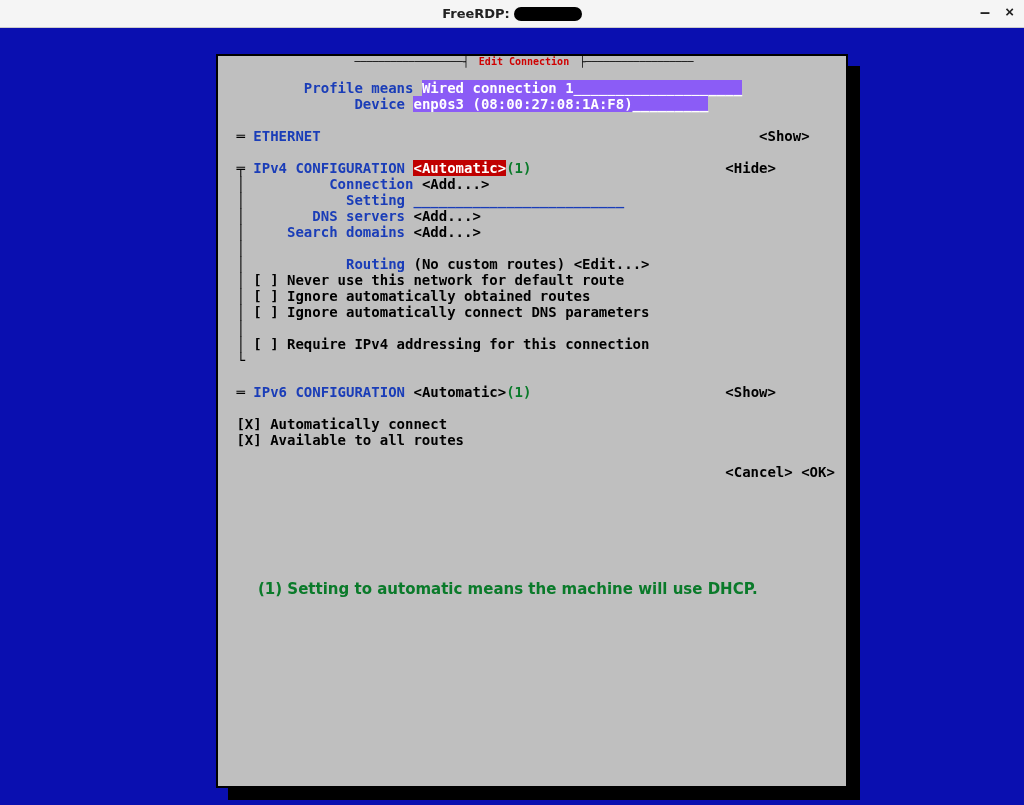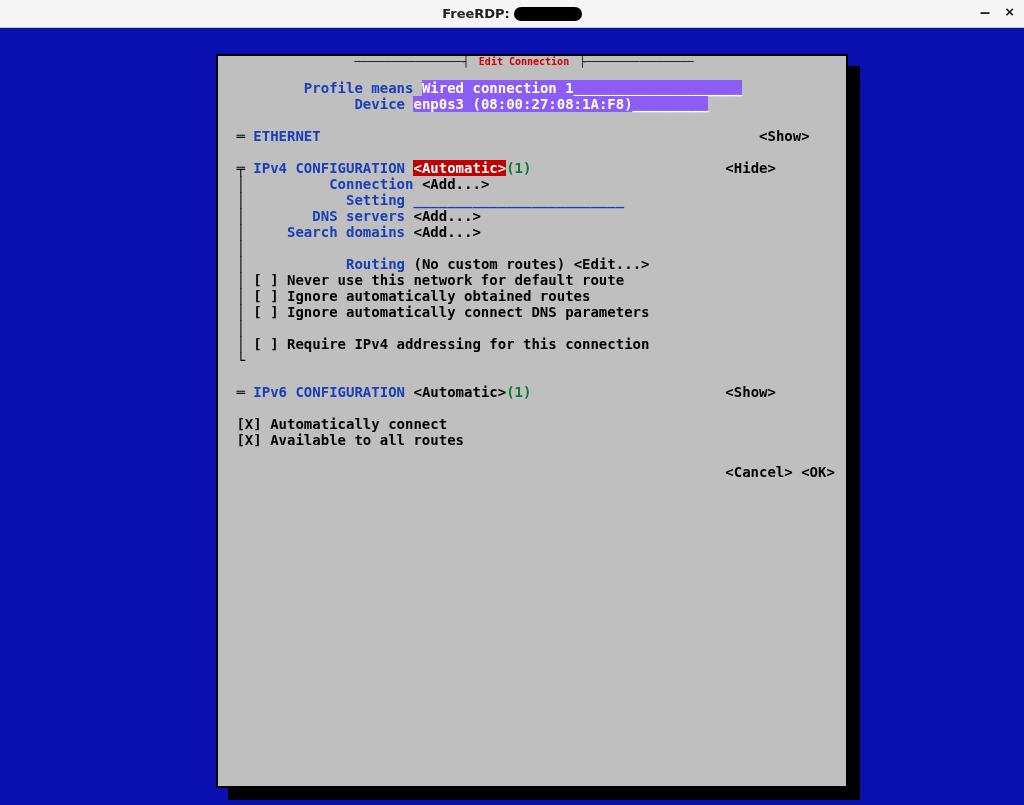--- a/index.html
+++ b/index.html
@@ -157,15 +157,16 @@
  └
 
  ═ <span class="lbl" data-interactable="false">IPv6 CONFIGURATION</span> <span data-interactable="true">&lt;Automatic&gt;</span><span class="ann" data-interactable="false">(1)</span>                       <span data-interactable="true">&lt;Show&gt;</span>
 
  <span data-interactable="true">[X] Automatically connect</span>
  <span data-interactable="true">[X] Available to all routes</span>
 
                                                            <span data-interactable="true">&lt;Cancel&gt;</span> <span data-interactable="true">&lt;OK&gt;</span>
 </pre>
 
+      <div class="annote" data-interactable="false">(1) Setting to automatic means the machine will use DHCP.</div>
     </div>
   </div>
 </div>
 
 </body></html>

